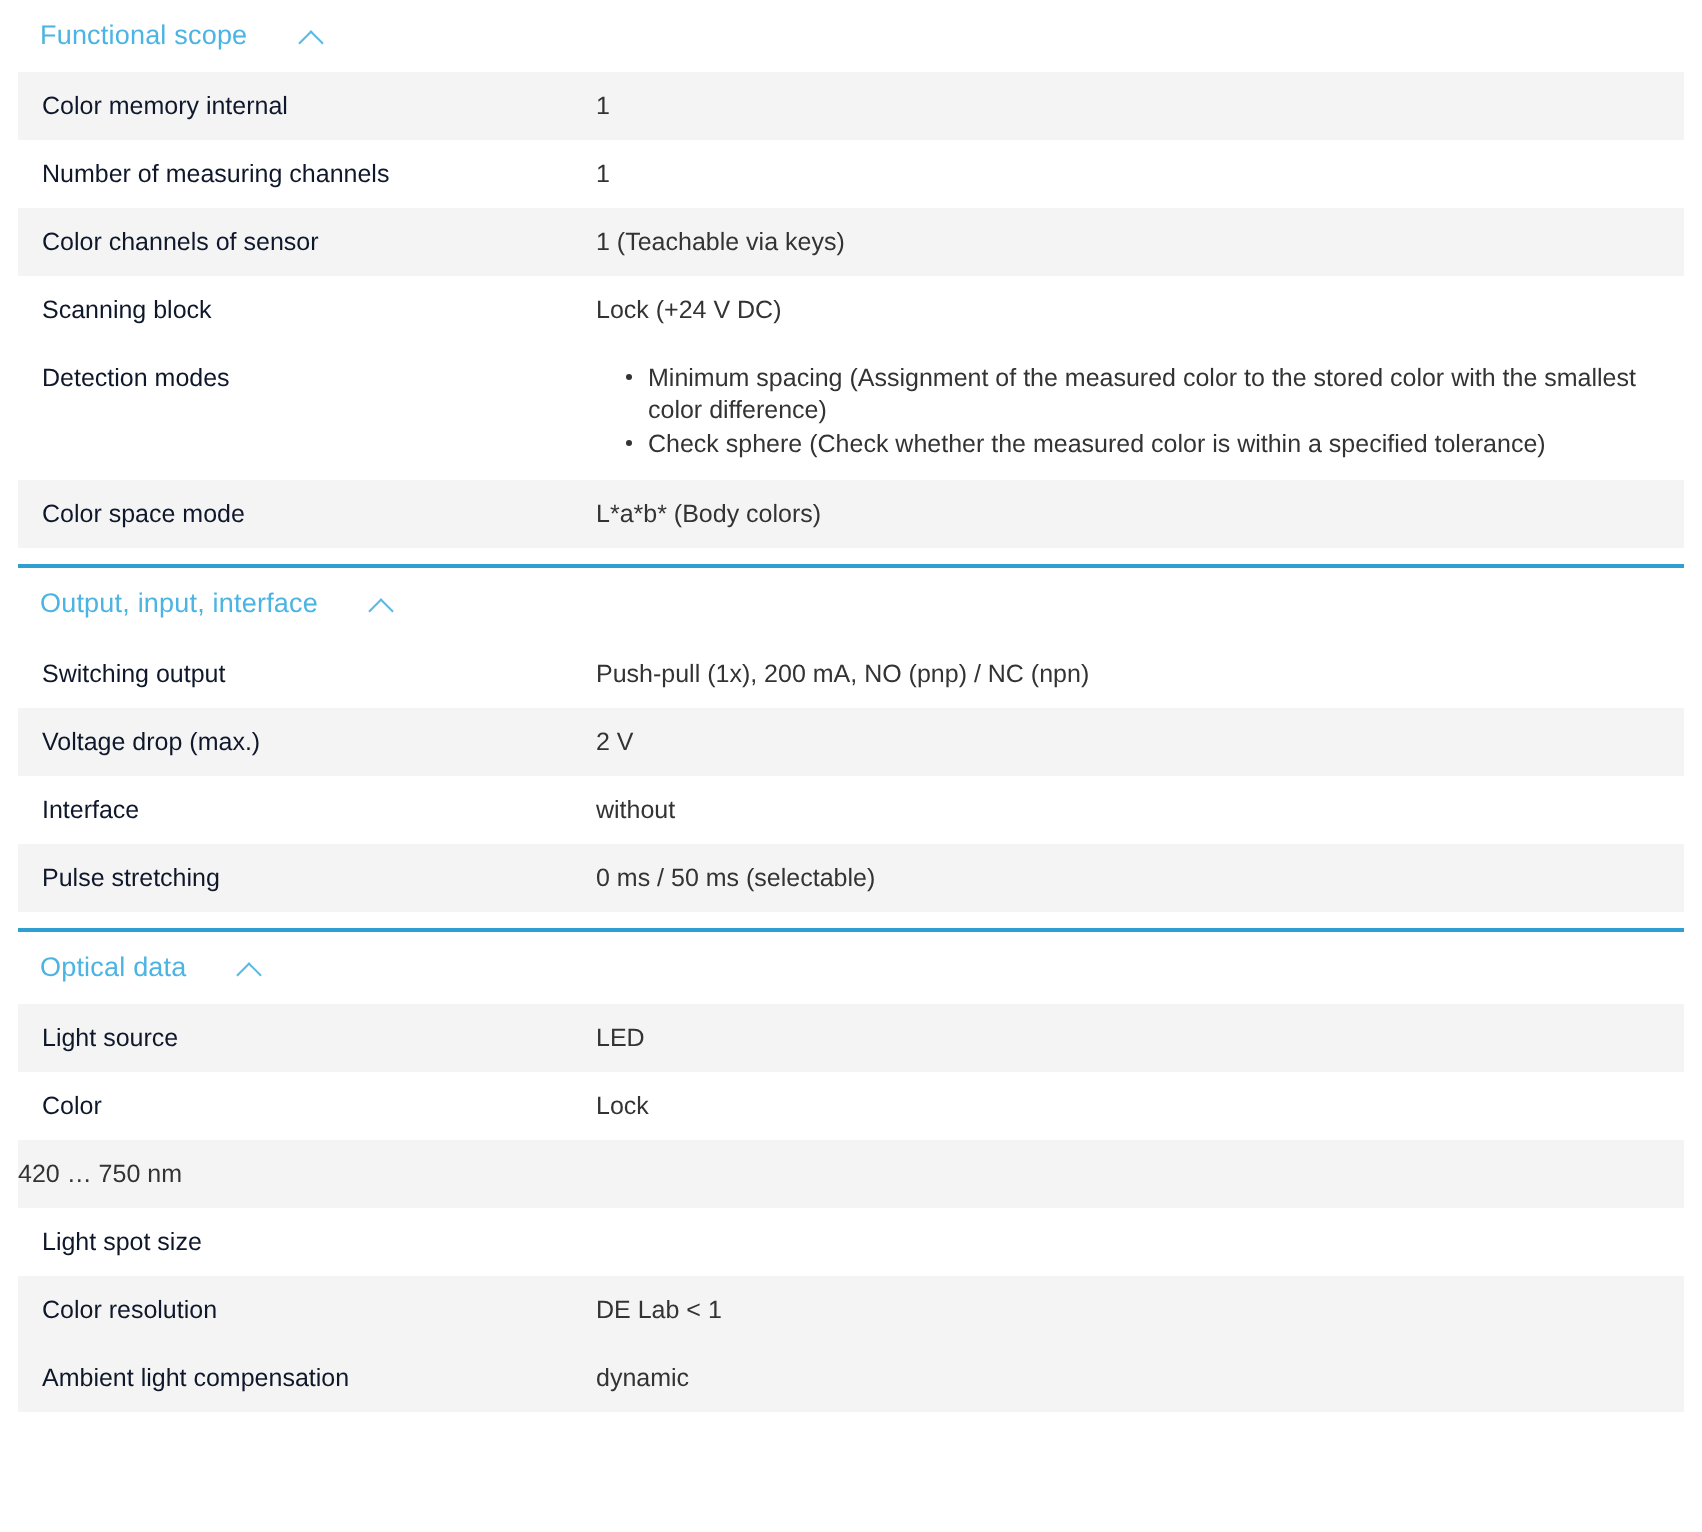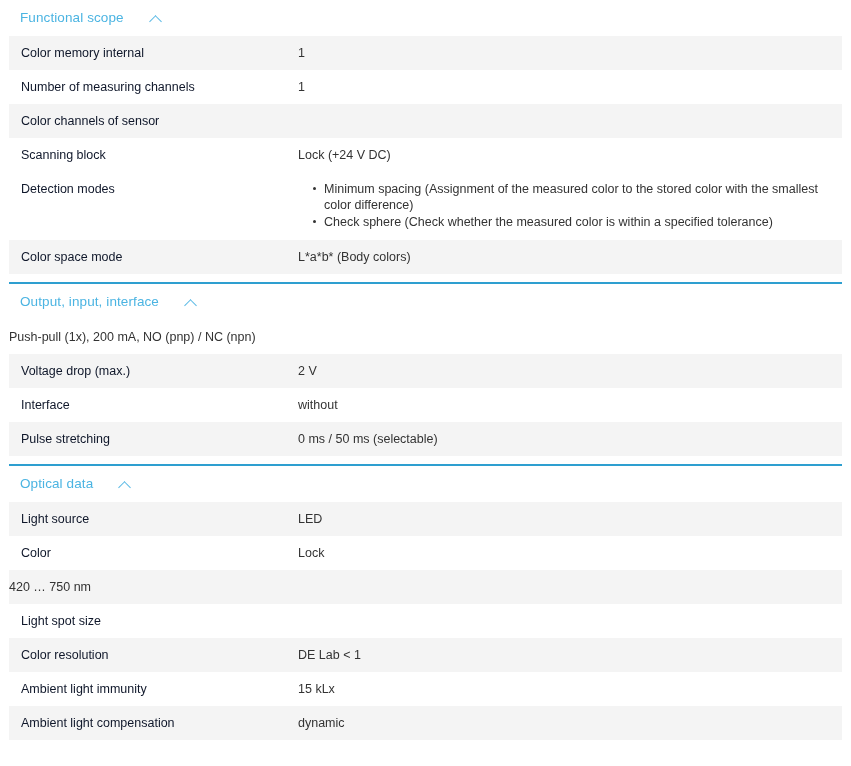--- a/index.html
+++ b/index.html
@@ -130,20 +130,21 @@
           <div class="spec-row alt">
             <div class="spec-label">Color memory internal</div>
             <div class="spec-value">1</div>
           </div>
           <div class="spec-row">
             <div class="spec-label">Number of measuring channels</div>
             <div class="spec-value">1</div>
           </div>
           <div class="spec-row alt">
             <div class="spec-label">Color channels of sensor</div>
+            <div class="spec-value">1 (Teachable via keys)</div>
           </div>
           <div class="spec-row">
             <div class="spec-label">Scanning block</div>
             <div class="spec-value">Lock (+24 V DC)</div>
           </div>
           <div class="spec-row">
             <div class="spec-label">Detection modes</div>
             <div class="spec-value">
               <ul>
                 <li>Minimum spacing (Assignment of the measured color to the stored color with the smallest color difference)</li>
@@ -159,20 +160,21 @@
       </div>
       <div class="section">
         <div class="sec-gap"></div>
         <div class="section-rule"></div>
         <div class="section-header">
           <span class="section-title">Output, input, interface</span>
           <span class="chevron"></span>
         </div>
         <div class="spec-table">
           <div class="spec-row">
+            <div class="spec-label">Switching output</div>
             <div class="spec-value">Push-pull (1x), 200 mA, NO (pnp) / NC (npn)</div>
           </div>
           <div class="spec-row alt">
             <div class="spec-label">Voltage drop (max.)</div>
             <div class="spec-value">2 V</div>
           </div>
           <div class="spec-row">
             <div class="spec-label">Interface</div>
             <div class="spec-value">without</div>
           </div>
@@ -201,24 +203,20 @@
           <div class="spec-row alt">
             <div class="spec-value">420 … 750 nm</div>
           </div>
           <div class="spec-row">
             <div class="spec-label">Light spot size</div>
           </div>
           <div class="spec-row alt">
             <div class="spec-label">Color resolution</div>
             <div class="spec-value">DE Lab &lt; 1</div>
           </div>
-          <div class="spec-row">
-            <div class="spec-label">Ambient light immunity</div>
-            <div class="spec-value">15 kLx</div>
-          </div>
           <div class="spec-row alt">
             <div class="spec-label">Ambient light compensation</div>
             <div class="spec-value">dynamic</div>
           </div>
         </div>
       </div>
     </div>
 </div>
 
 </body></html>

